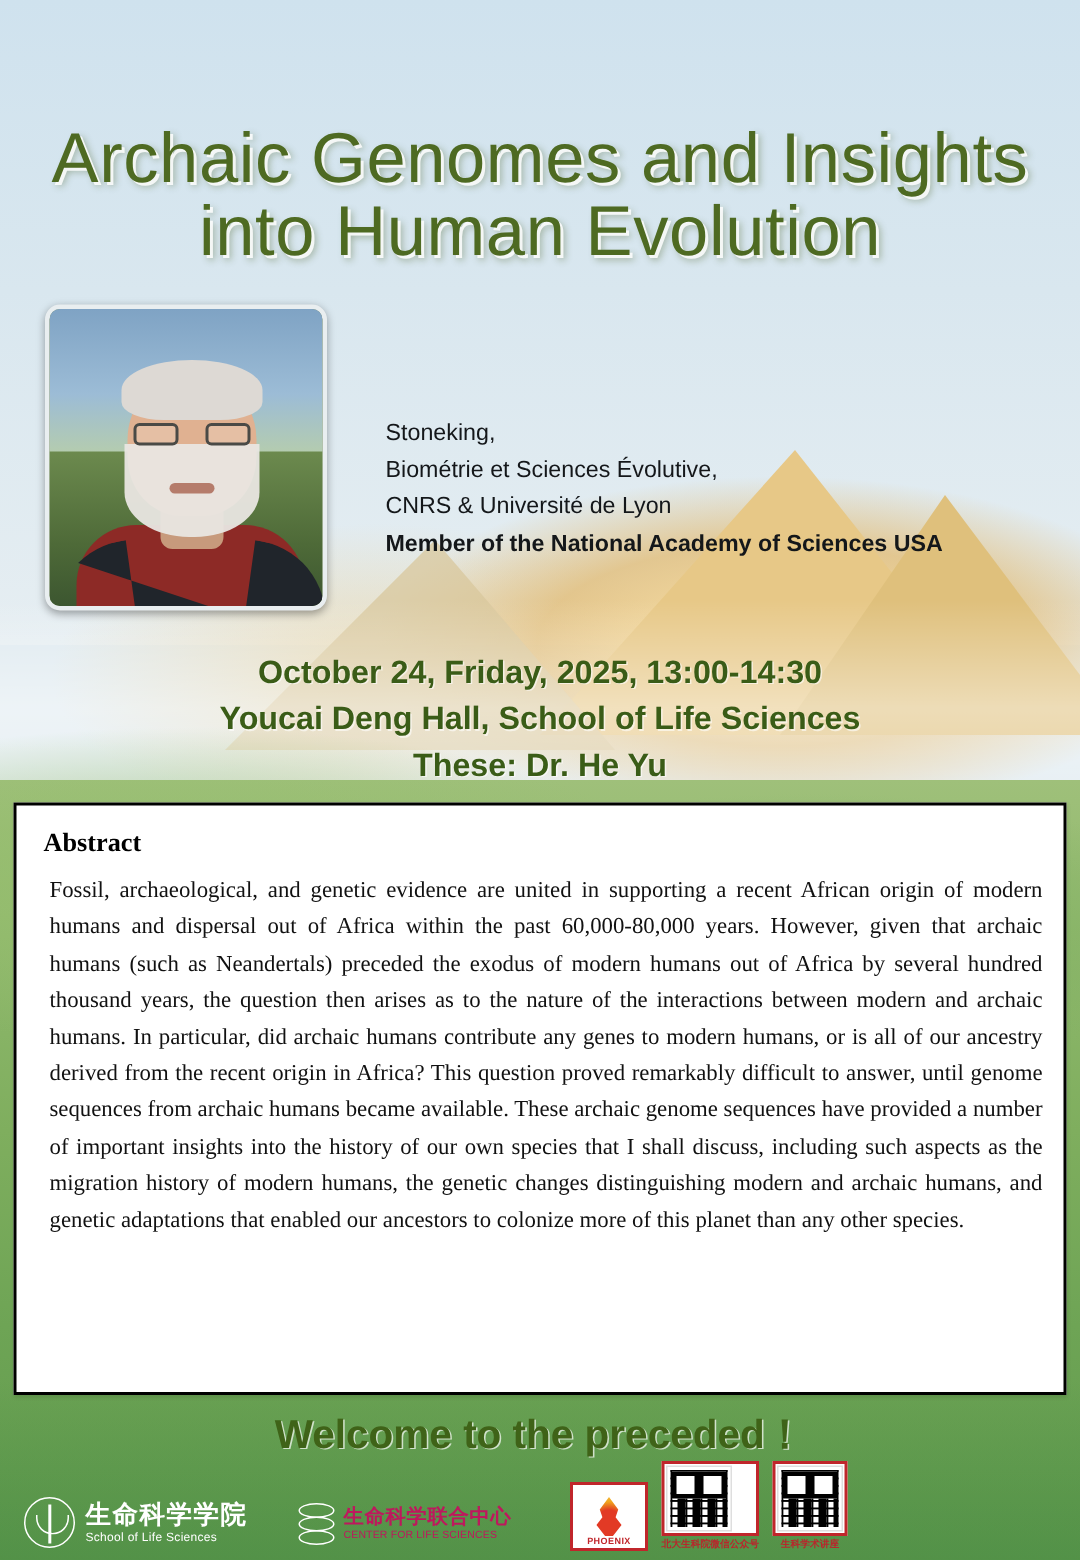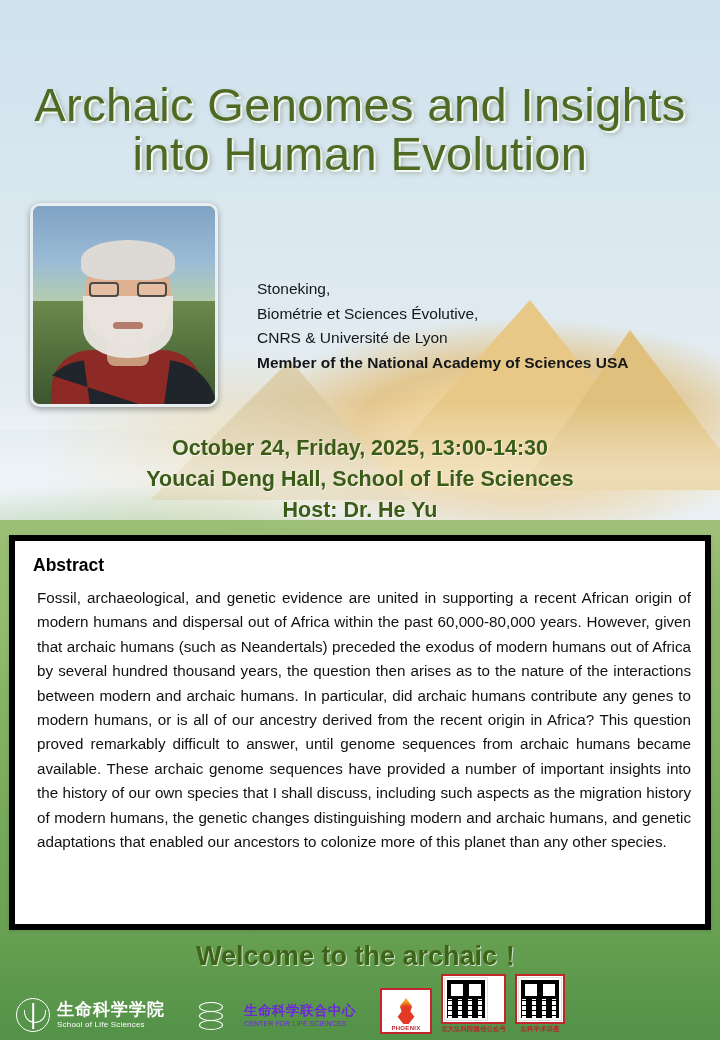--- a/index.html
+++ b/index.html
@@ -176,23 +176,24 @@
     font-size: 21.5px;
     line-height: 31px;
     text-shadow: 1px 1px 0 rgba(255,255,255,.6);
   }
 
   
   .abstract {
     position: absolute; left: 9px; top: 535px;
     width: 702px; height: 395px;
     background: #ffffff;
-    border: 6px solid #000000;
+    border: 2px solid #000000;
     box-shadow: 0 1px 3px rgba(0,0,0,.12);
     padding: 14px 10px 10px 18px;
+    font-family: Liberation Serif, serif;
   }
   .abstract h2 {
     margin: 0 0 10px 0;
     font-size: 17.5px; font-weight: bold; color: #000;
   }
   .abstract p {
     margin: 4px;
     font-size: 15.2px;
     line-height: 24.4px;
     color: #111;
@@ -227,21 +228,21 @@
   .seal::after {
     content: ""; position: absolute; left: 7px; top: 11px;
     width: 20px; height: 12px; border: 1.6px solid #fff; border-top: none;
     border-radius: 0 0 12px 12px;
   }
   .logo1-txt .cn { font-size: 17px; font-weight: bold; line-height: 19px; letter-spacing: 1px; }
   .logo1-txt .en { font-size: 8px; line-height: 11px; letter-spacing: .2px; }
 
   .logo2 {
     position: absolute; left: 196px; bottom: 9px;
-    display: flex; align-items: center; gap: 18px; color: #6d28d9;
+    display: flex; align-items: center; gap: 3px; color: #be185d;
   }
   .dna {
     width: 30px; height: 30px; position: relative;
   }
   .dna span {
     position: absolute; left: 3px; width: 24px; height: 10px;
     border: 1.5px solid #fff; border-radius: 50%;
   }
   .dna span:nth-child(1) { top: 1px; }
   .dna span:nth-child(2) { top: 10px; }
@@ -335,29 +336,29 @@
   <div class="affil">
     <div>Stoneking,</div>
     <div>Biométrie et Sciences Évolutive,</div>
     <div>CNRS &amp; Université de Lyon</div>
     <div class="bold">Member of the National Academy of Sciences USA</div>
   </div>
 
   <div class="when-where">
     <div>October 24, Friday, 2025, 13:00-14:30</div>
     <div>Youcai Deng Hall, School of Life Sciences</div>
-    <div>Host: Dr. He Yu</div>
+    <div>These: Dr. He Yu</div>
   </div>
 
   <div class="abstract">
     <h2>Abstract</h2>
     <p>Fossil, archaeological, and genetic evidence are united in supporting a recent African origin of modern humans and dispersal out of Africa within the past 60,000-80,000 years. However, given that archaic humans (such as Neandertals) preceded the exodus of modern humans out of Africa by several hundred thousand years, the question then arises as to the nature of the interactions between modern and archaic humans.   In particular, did archaic humans contribute any genes to modern humans, or is all of our ancestry derived from the recent origin in Africa? This question proved remarkably difficult to answer, until genome sequences from archaic humans became available. These archaic genome sequences have provided a number of important insights into the history of our own species that I shall discuss, including such aspects as the migration history of modern humans, the genetic changes distinguishing modern and archaic humans, and genetic adaptations that enabled our ancestors to colonize more of this planet than any other species.</p>
   </div>
 
-  <div class="welcome">Welcome to the archaic！</div>
+  <div class="welcome">Welcome to the preceded！</div>
 
   <div class="footer">
 
     <div class="logo1">
       <div class="seal"></div>
       <div class="logo1-txt">
         <div class="cn">生命科学学院</div>
         <div class="en">School of Life Sciences</div>
       </div>
     </div>

